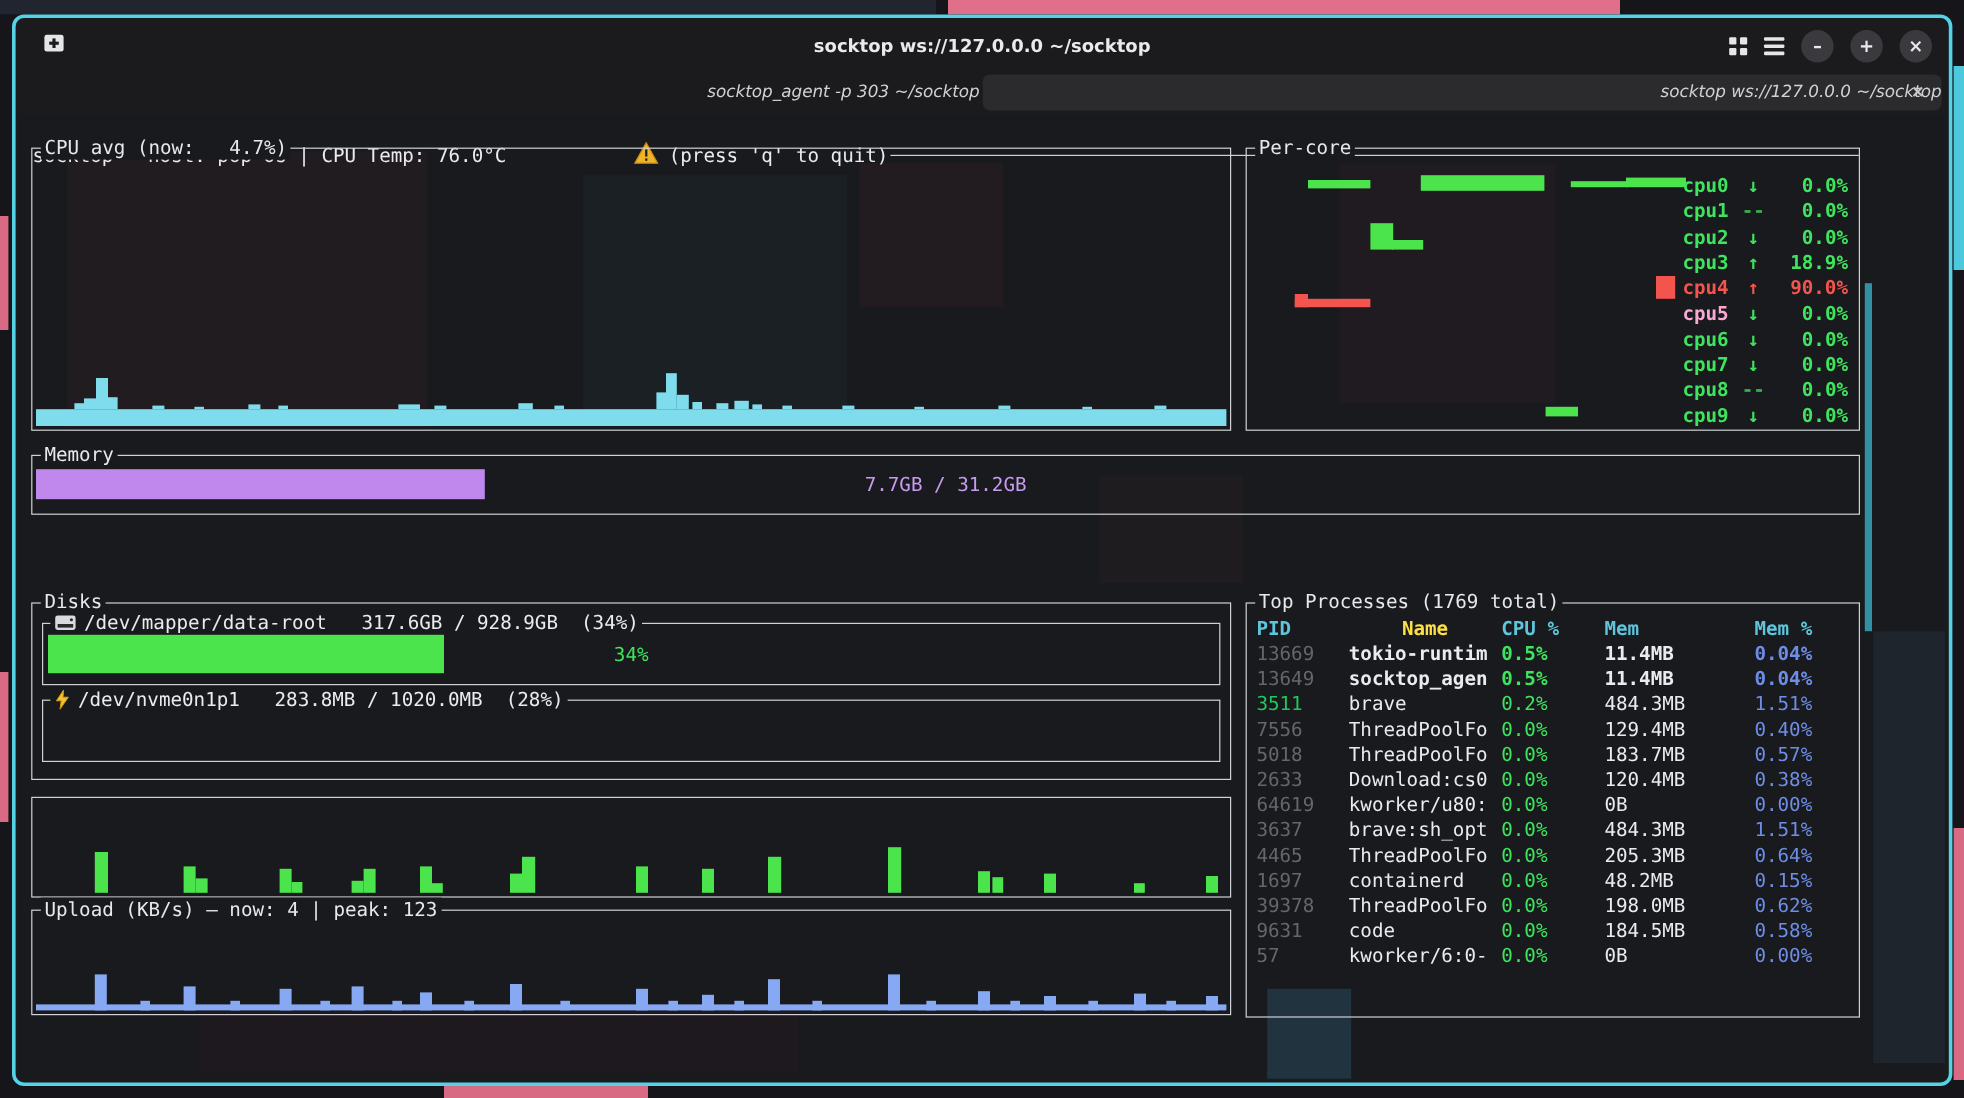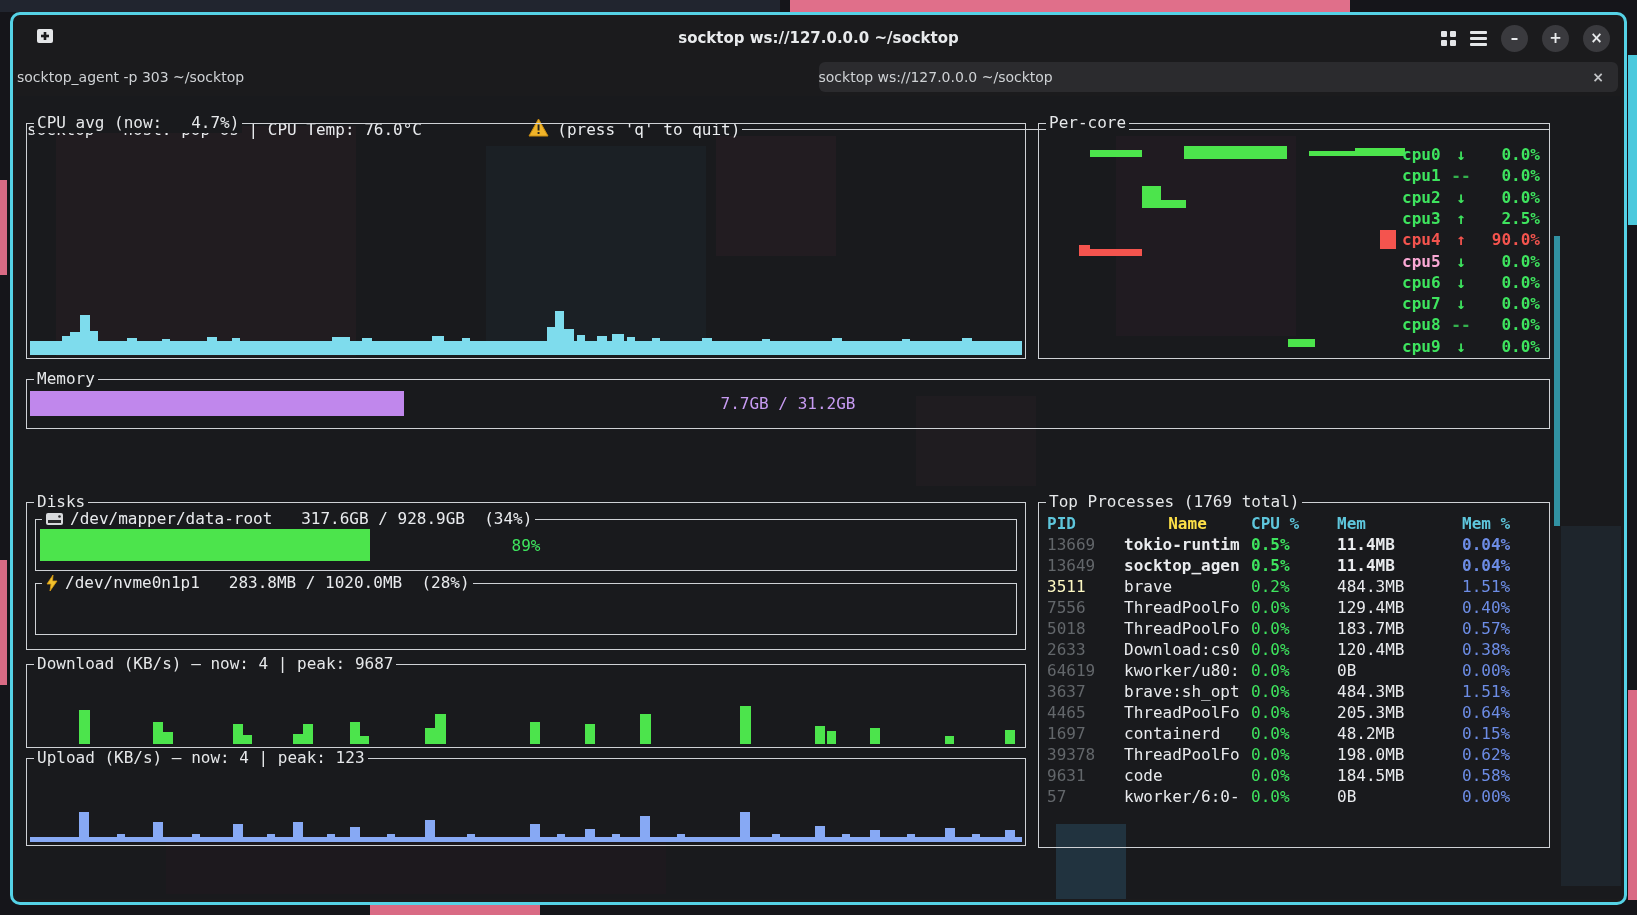--- a/index.html
+++ b/index.html
@@ -27,22 +27,22 @@
   .tb-controls { position:absolute; right:14px; display:flex; align-items:center; gap:14px; z-index:3; }
   .grid-icon { width:15px; height:15px; display:grid; grid-template-columns:6px 6px; grid-template-rows:6px 6px; gap:3px; }
   .grid-icon i { background:#e4e6e8; border-radius:1px; }
   .menu-icon { width:17px; display:flex; flex-direction:column; gap:3px; }
   .menu-icon i { height:3px; background:#e4e6e8; border-radius:1px; }
   .circ-btn { width:27px; height:27px; border-radius:50%; background:#3a3a3e; color:#e8eaec;
     display:flex; align-items:center; justify-content:center; font-size:15px; font-weight:bold;
     font-family:"DejaVu Sans", sans-serif; }
 
   .tabbar { height:32px; display:flex; padding:0 4px; font-family:"DejaVu Sans","Liberation Sans",sans-serif; }
-  .tab { flex:1; display:flex; align-items:center; justify-content:flex-start; position:relative;
-    color:#cfd2d5; font-size:14px; }
+  .tab { flex:1; display:flex; align-items:center; justify-content:flex-end; position:relative;
+    color:#cfd2d5; font-size:14px;font-style:italic; }
   .tab.active { background:#2b2b2e; border-radius:6px; margin:1px 2px; }
   .tab-close { position:absolute; right:14px; color:#c3c5c8; font-size:14px; font-weight:bold; }
 
   
   .terminal { position:absolute; left:3px; right:3px; top:81px; bottom:3px;
     background:#191a1d; color:#e9ebee; font-size:16px; overflow:hidden; }
   .decor { position:absolute; z-index:0; pointer-events:none; }
   .tlayer { position:absolute; inset:0; z-index:1; }
 
   .hdr-row { position:absolute; left:11px; top:3px; width:1522px; display:flex; align-items:center; white-space:pre; }
@@ -215,21 +215,21 @@
               <div class="core-val" style="color: rgb(62, 228, 94);">0.0%</div>
             </div>
             <div class="core-row" style="top: 62.6px;">
               <div class="core-name" style="color: rgb(62, 228, 94);">cpu2</div>
               <div class="core-trend" style="color: rgb(62, 228, 94); opacity: 1;">↓</div>
               <div class="core-val" style="color: rgb(62, 228, 94);">0.0%</div>
             </div>
             <div class="core-row" style="top: 83.9px;">
               <div class="core-name" style="color: rgb(62, 228, 94);">cpu3</div>
               <div class="core-trend" style="color: rgb(62, 228, 94); opacity: 1;">↑</div>
-              <div class="core-val" style="color: rgb(62, 228, 94);">2.5%</div>
+              <div class="core-val" style="color: rgb(62, 228, 94);">18.9%</div>
             </div>
             <div class="core-row" style="top: 105.2px;">
               <div class="core-marker" style="background: rgb(244, 84, 78);"></div>
               <div class="core-name" style="color: rgb(244, 84, 78);">cpu4</div>
               <div class="core-trend" style="color: rgb(244, 84, 78); opacity: 1;">↑</div>
               <div class="core-val" style="color: rgb(244, 84, 78);">90.0%</div>
             </div>
             <div class="core-row" style="top: 126.5px;">
               <div class="core-name" style="color: #f9a8d4;">cpu5</div>
               <div class="core-trend" style="color: rgb(62, 228, 94); opacity: 1;">↓</div>
@@ -274,36 +274,35 @@
           <span class="disk-title">
             <svg width="19" height="16" viewBox="0 0 19 16">
               <rect x="1" y="2" width="17" height="12" rx="2" fill="#d8dadd"></rect>
               <rect x="3" y="9" width="13" height="3" fill="#2a2a2c"></rect>
               <circle cx="14.5" cy="5.5" r="1.3" fill="#2a2a2c"></circle>
             </svg>
             <span>/dev/mapper/data-root   317.6GB / 928.9GB  (34%)</span>
           </span>
           <div class="gauge" style="left:4px;right:4px;top:9px;height:32px;">
             <div class="gauge-fill" id="disk0-fill" style="background: rgb(76, 228, 76); width: 34%;"></div>
-            <div class="gauge-label" style="color:#3ee45e;">89%</div>
+            <div class="gauge-label" style="color:#3ee45e;">34%</div>
           </div>
         </div>
 
         <div class="disk-box" style="top:80px;">
           <span class="disk-title">
             <svg width="14" height="18" viewBox="0 0 14 18">
               <path d="M8 1 L2 10 L6 10 L5 17 L12 7 L7.5 7 Z" fill="#f2c22e" stroke="#d89a12" stroke-width="0.8"></path>
             </svg>
             <span>/dev/nvme0n1p1   283.8MB / 1020.0MB  (28%)</span>
           </span>
         </div>
       </div>
 
       <div class="panel" style="left:10px;top:568px;width:1000px;height:84px;">
-        <span class="panel-title">Download (KB/s) — now: 4 | peak: 9687</span>
         <div id="dl-bars" style="position:absolute;inset:0;">
             <div class="bar" style="left: 52px; width: 11px; bottom: 3px; height: 34px; background: rgb(76, 228, 76);"></div>
             <div class="bar" style="left: 126px; width: 10px; bottom: 3px; height: 22px; background: rgb(76, 228, 76);"></div>
             <div class="bar" style="left: 136px; width: 10px; bottom: 3px; height: 12px; background: rgb(76, 228, 76);"></div>
             <div class="bar" style="left: 206px; width: 10px; bottom: 3px; height: 20px; background: rgb(76, 228, 76);"></div>
             <div class="bar" style="left: 216px; width: 9px; bottom: 3px; height: 9px; background: rgb(76, 228, 76);"></div>
             <div class="bar" style="left: 266px; width: 10px; bottom: 3px; height: 10px; background: rgb(76, 228, 76);"></div>
             <div class="bar" style="left: 276px; width: 10px; bottom: 3px; height: 20px; background: rgb(76, 228, 76);"></div>
             <div class="bar" style="left: 323px; width: 10px; bottom: 3px; height: 22px; background: rgb(76, 228, 76);"></div>
             <div class="bar" style="left: 333px; width: 9px; bottom: 3px; height: 8px; background: rgb(76, 228, 76);"></div>
@@ -373,21 +372,21 @@
               <div class="pc-memp" style="color: rgb(109, 141, 230); font-weight: bold;">0.04%</div>
             </div>
             <div class="proc-row">
               <div class="pc-pid" style="color: rgb(99, 103, 107); font-weight: normal;">13649</div>
               <div class="pc-name" style="color: rgb(233, 235, 238); font-weight: bold;">socktop_agen</div>
               <div class="pc-cpu" style="color: rgb(62, 228, 94); font-weight: bold;">0.5%</div>
               <div class="pc-mem" style="color: rgb(233, 235, 238); font-weight: bold;">11.4MB</div>
               <div class="pc-memp" style="color: rgb(109, 141, 230); font-weight: bold;">0.04%</div>
             </div>
             <div class="proc-row">
-              <div class="pc-pid" style="color: #fef9c3; font-weight: normal;">3511</div>
+              <div class="pc-pid" style="color: #22c55e; font-weight: normal;">3511</div>
               <div class="pc-name" style="color: rgb(233, 235, 238); font-weight: normal;">brave</div>
               <div class="pc-cpu" style="color: rgb(62, 228, 94); font-weight: normal;">0.2%</div>
               <div class="pc-mem" style="color: rgb(233, 235, 238); font-weight: normal;">484.3MB</div>
               <div class="pc-memp" style="color: rgb(109, 141, 230); font-weight: normal;">1.51%</div>
             </div>
             <div class="proc-row">
               <div class="pc-pid" style="color: rgb(99, 103, 107); font-weight: normal;">7556</div>
               <div class="pc-name" style="color: rgb(233, 235, 238); font-weight: normal;">ThreadPoolFo</div>
               <div class="pc-cpu" style="color: rgb(62, 228, 94); font-weight: normal;">0.0%</div>
               <div class="pc-mem" style="color: rgb(233, 235, 238); font-weight: normal;">129.4MB</div>

